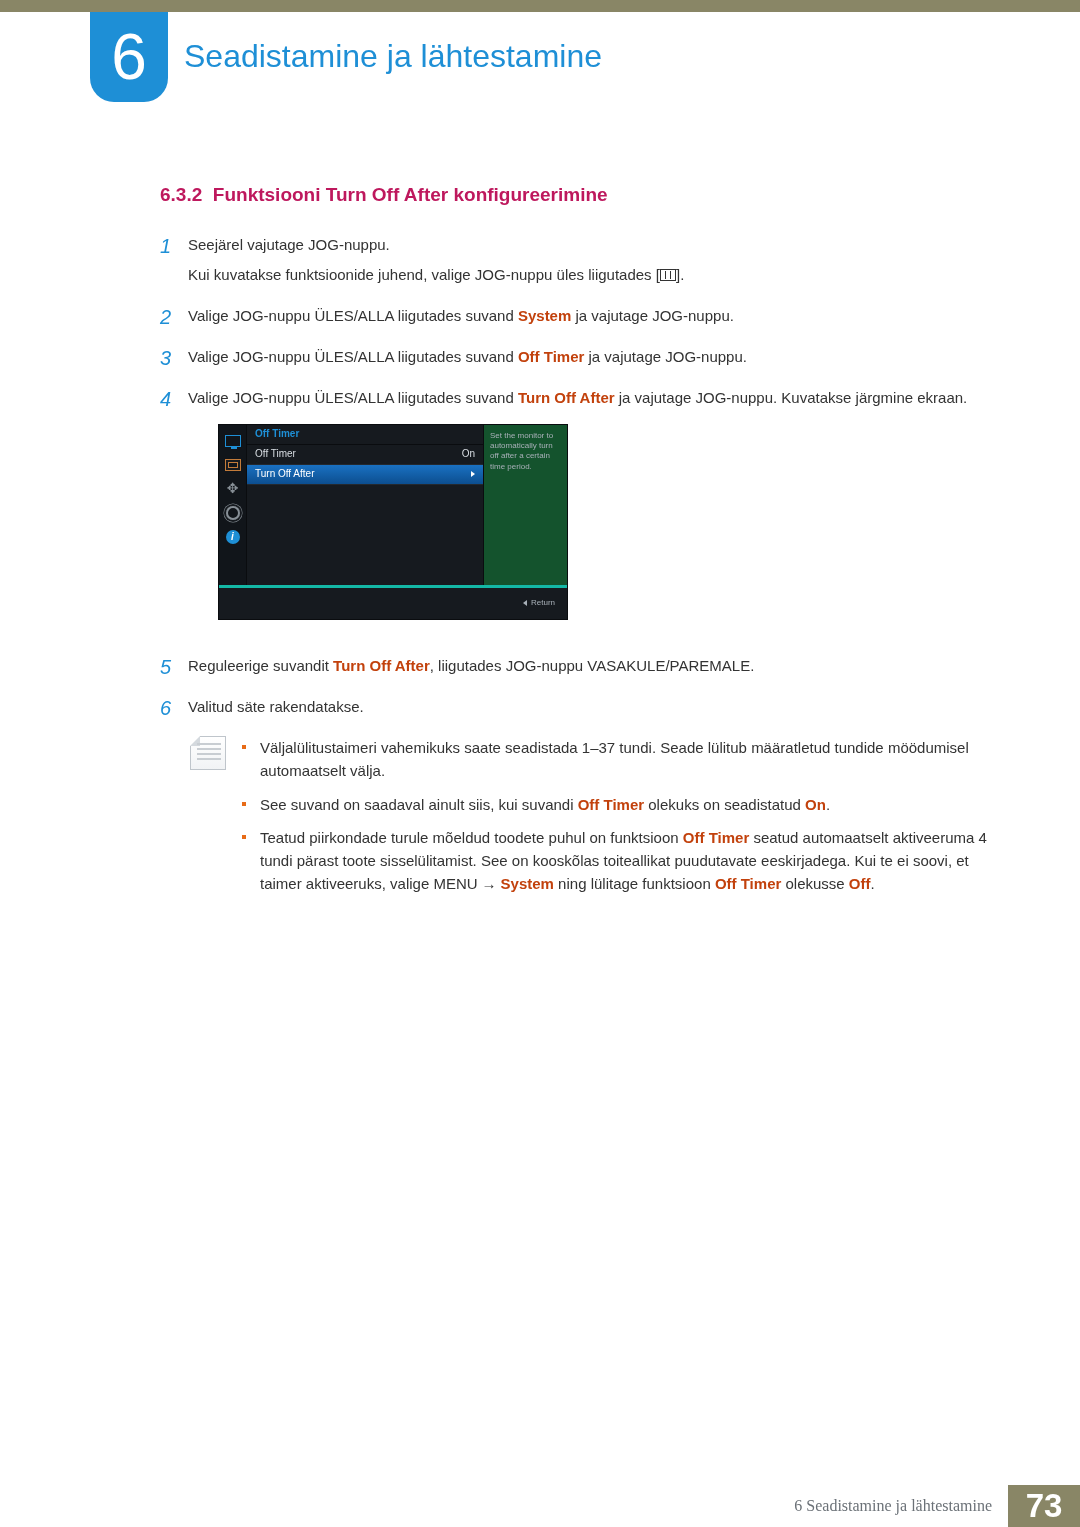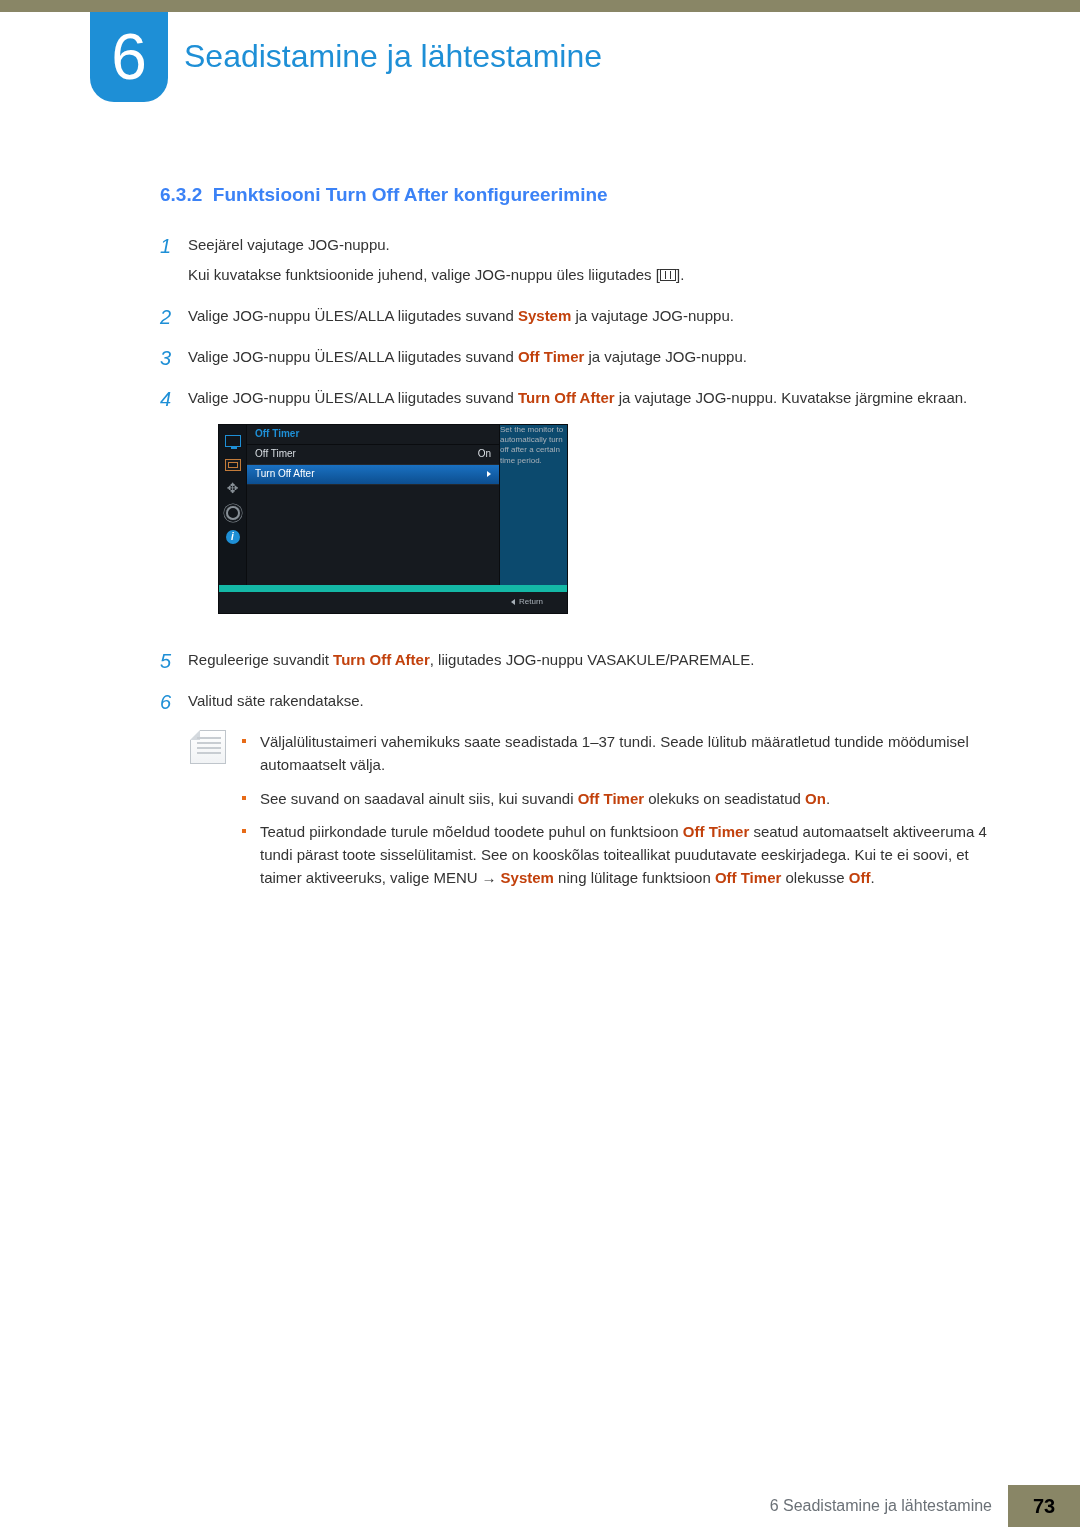--- a/index.html
+++ b/index.html
@@ -47,21 +47,21 @@
     font-weight: 400;
     margin-left: 16px;
   }
   .content {
     position: absolute;
     top: 180px;
     left: 160px;
     right: 80px;
   }
   .section-heading {
-    color: #3b82f6;
+    color: #be185d;
     font-size: 19px;
     font-weight: 700;
     margin-bottom: 24px;
   }
   .steps { list-style: none; }
   .steps > li {
     display: flex;
     margin-bottom: 12px;
   }
   .step-num {
@@ -116,33 +116,34 @@
   }
   .osd-item {
     height: 20px; display:flex; align-items:center; justify-content:space-between;
     padding: 0 8px; border-bottom:1px solid #23282e;
   }
   .osd-item.sel {
     background: linear-gradient(#1a71c2,#0c4e8f);
     color:#fff;
   }
   .osd-desc {
-    width: 68px;
-    background:#0c4a6e;
+    width: 84px;
+    background:#14532d;
     border-left:1px solid #0a0c0f;
     font-size:8px;
     line-height:1.3;
+    padding:6px;
     color:#a8b0b8;
   }
   .osd-body { display:flex; }
   .osd-fill { height: 100px; }
   .osd-footer {
-    height: 28px; border-top:7px solid #14b8a6;
+    height: 34px; border-top:3px solid #14b8a6;
     display:flex; align-items:center; justify-content:flex-end;
-    padding: 0 24px; font-size:8px; color:#a8b0b8;
+    padding: 0 12px; font-size:8px; color:#a8b0b8;
   }
   .tri-left {
     display:inline-block; width:0;height:0;
     border-top:3px solid transparent;
     border-bottom:3px solid transparent;
     border-right:4px solid #a8b0b8;
     margin-right:4px;
   }
   .tri-right-w {
     display:inline-block; width:0;height:0;
@@ -204,26 +205,27 @@
     position:absolute;
     bottom: 0; left:0; right:0;
     height: 42px;
     display:flex; justify-content:flex-end; align-items:stretch;
   }
   .footer-title {
     display:flex; align-items:center;
     padding: 0 16px;
     color:#6b7177;
     font-size:16px;
+    font-family:Liberation Serif, serif;
   }
   .footer-badge {
     width: 72px;
     background:#898666;
-    color:#000000;
-    font-size:20px;
+    color:#ffffff;
+    font-size:33px;
     font-weight:700;
     display:flex;align-items:center;justify-content:center;
   }
 </style>
 </head>
 <body>
 
 <div class="topbar"></div>
 
 <div class="header">

